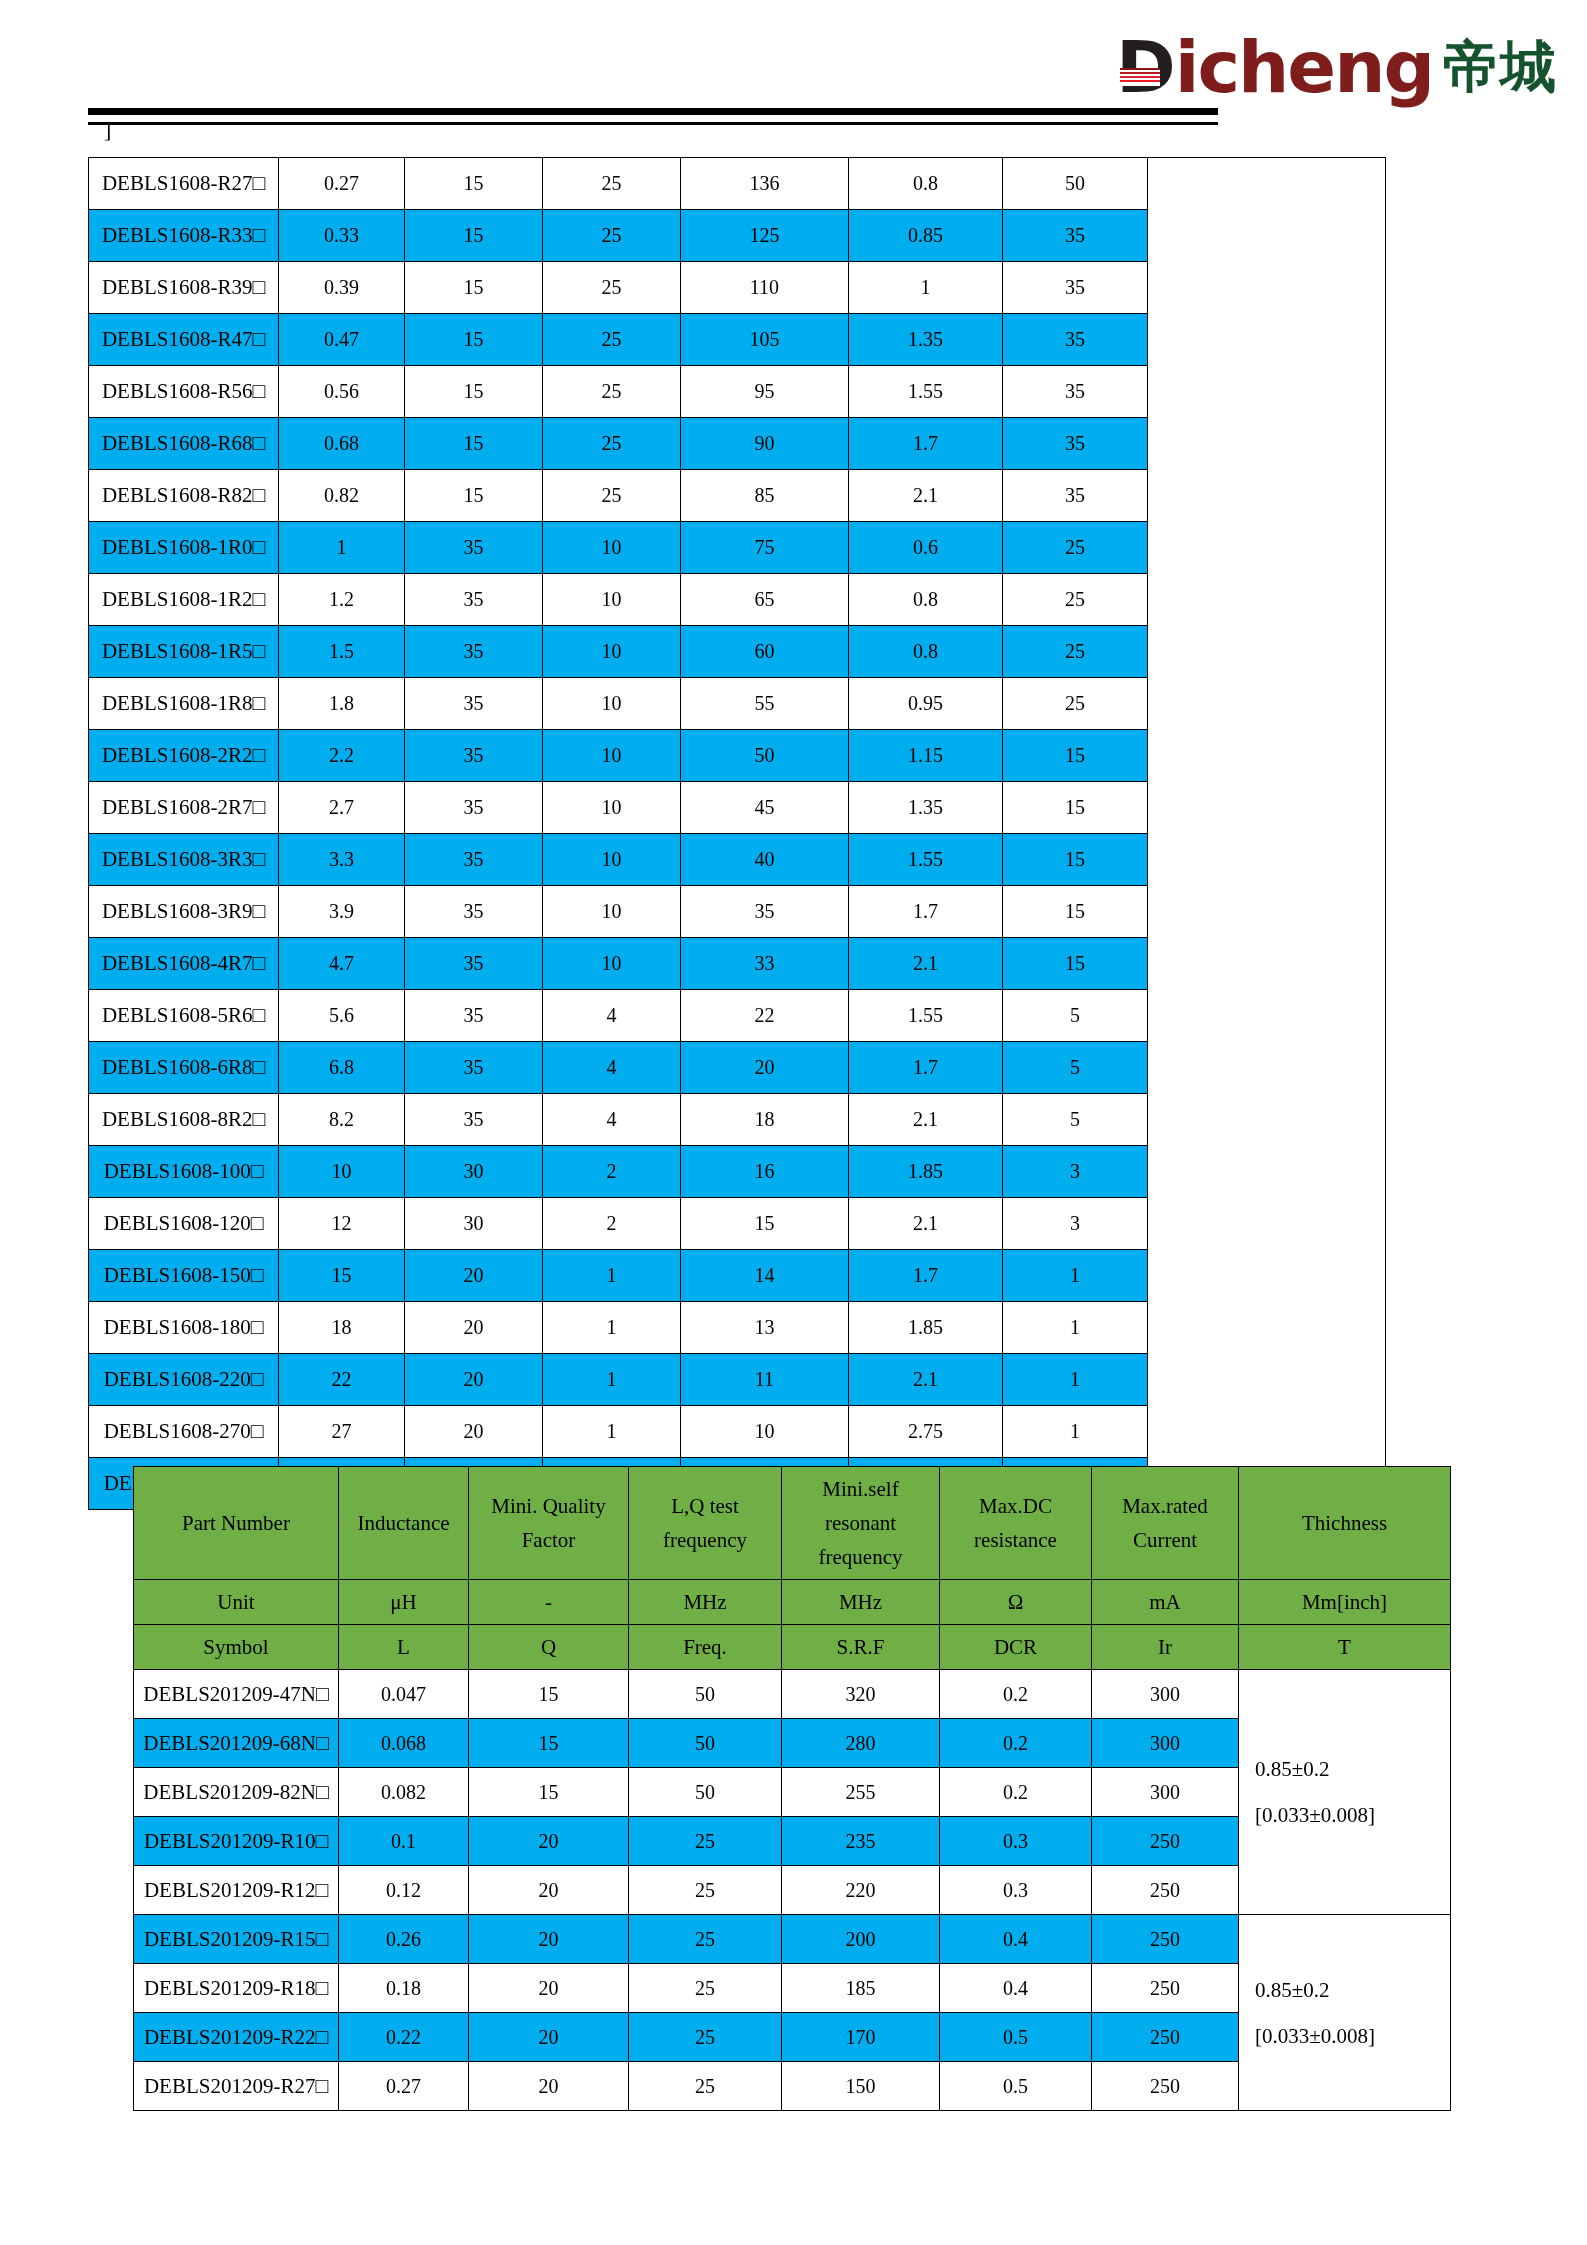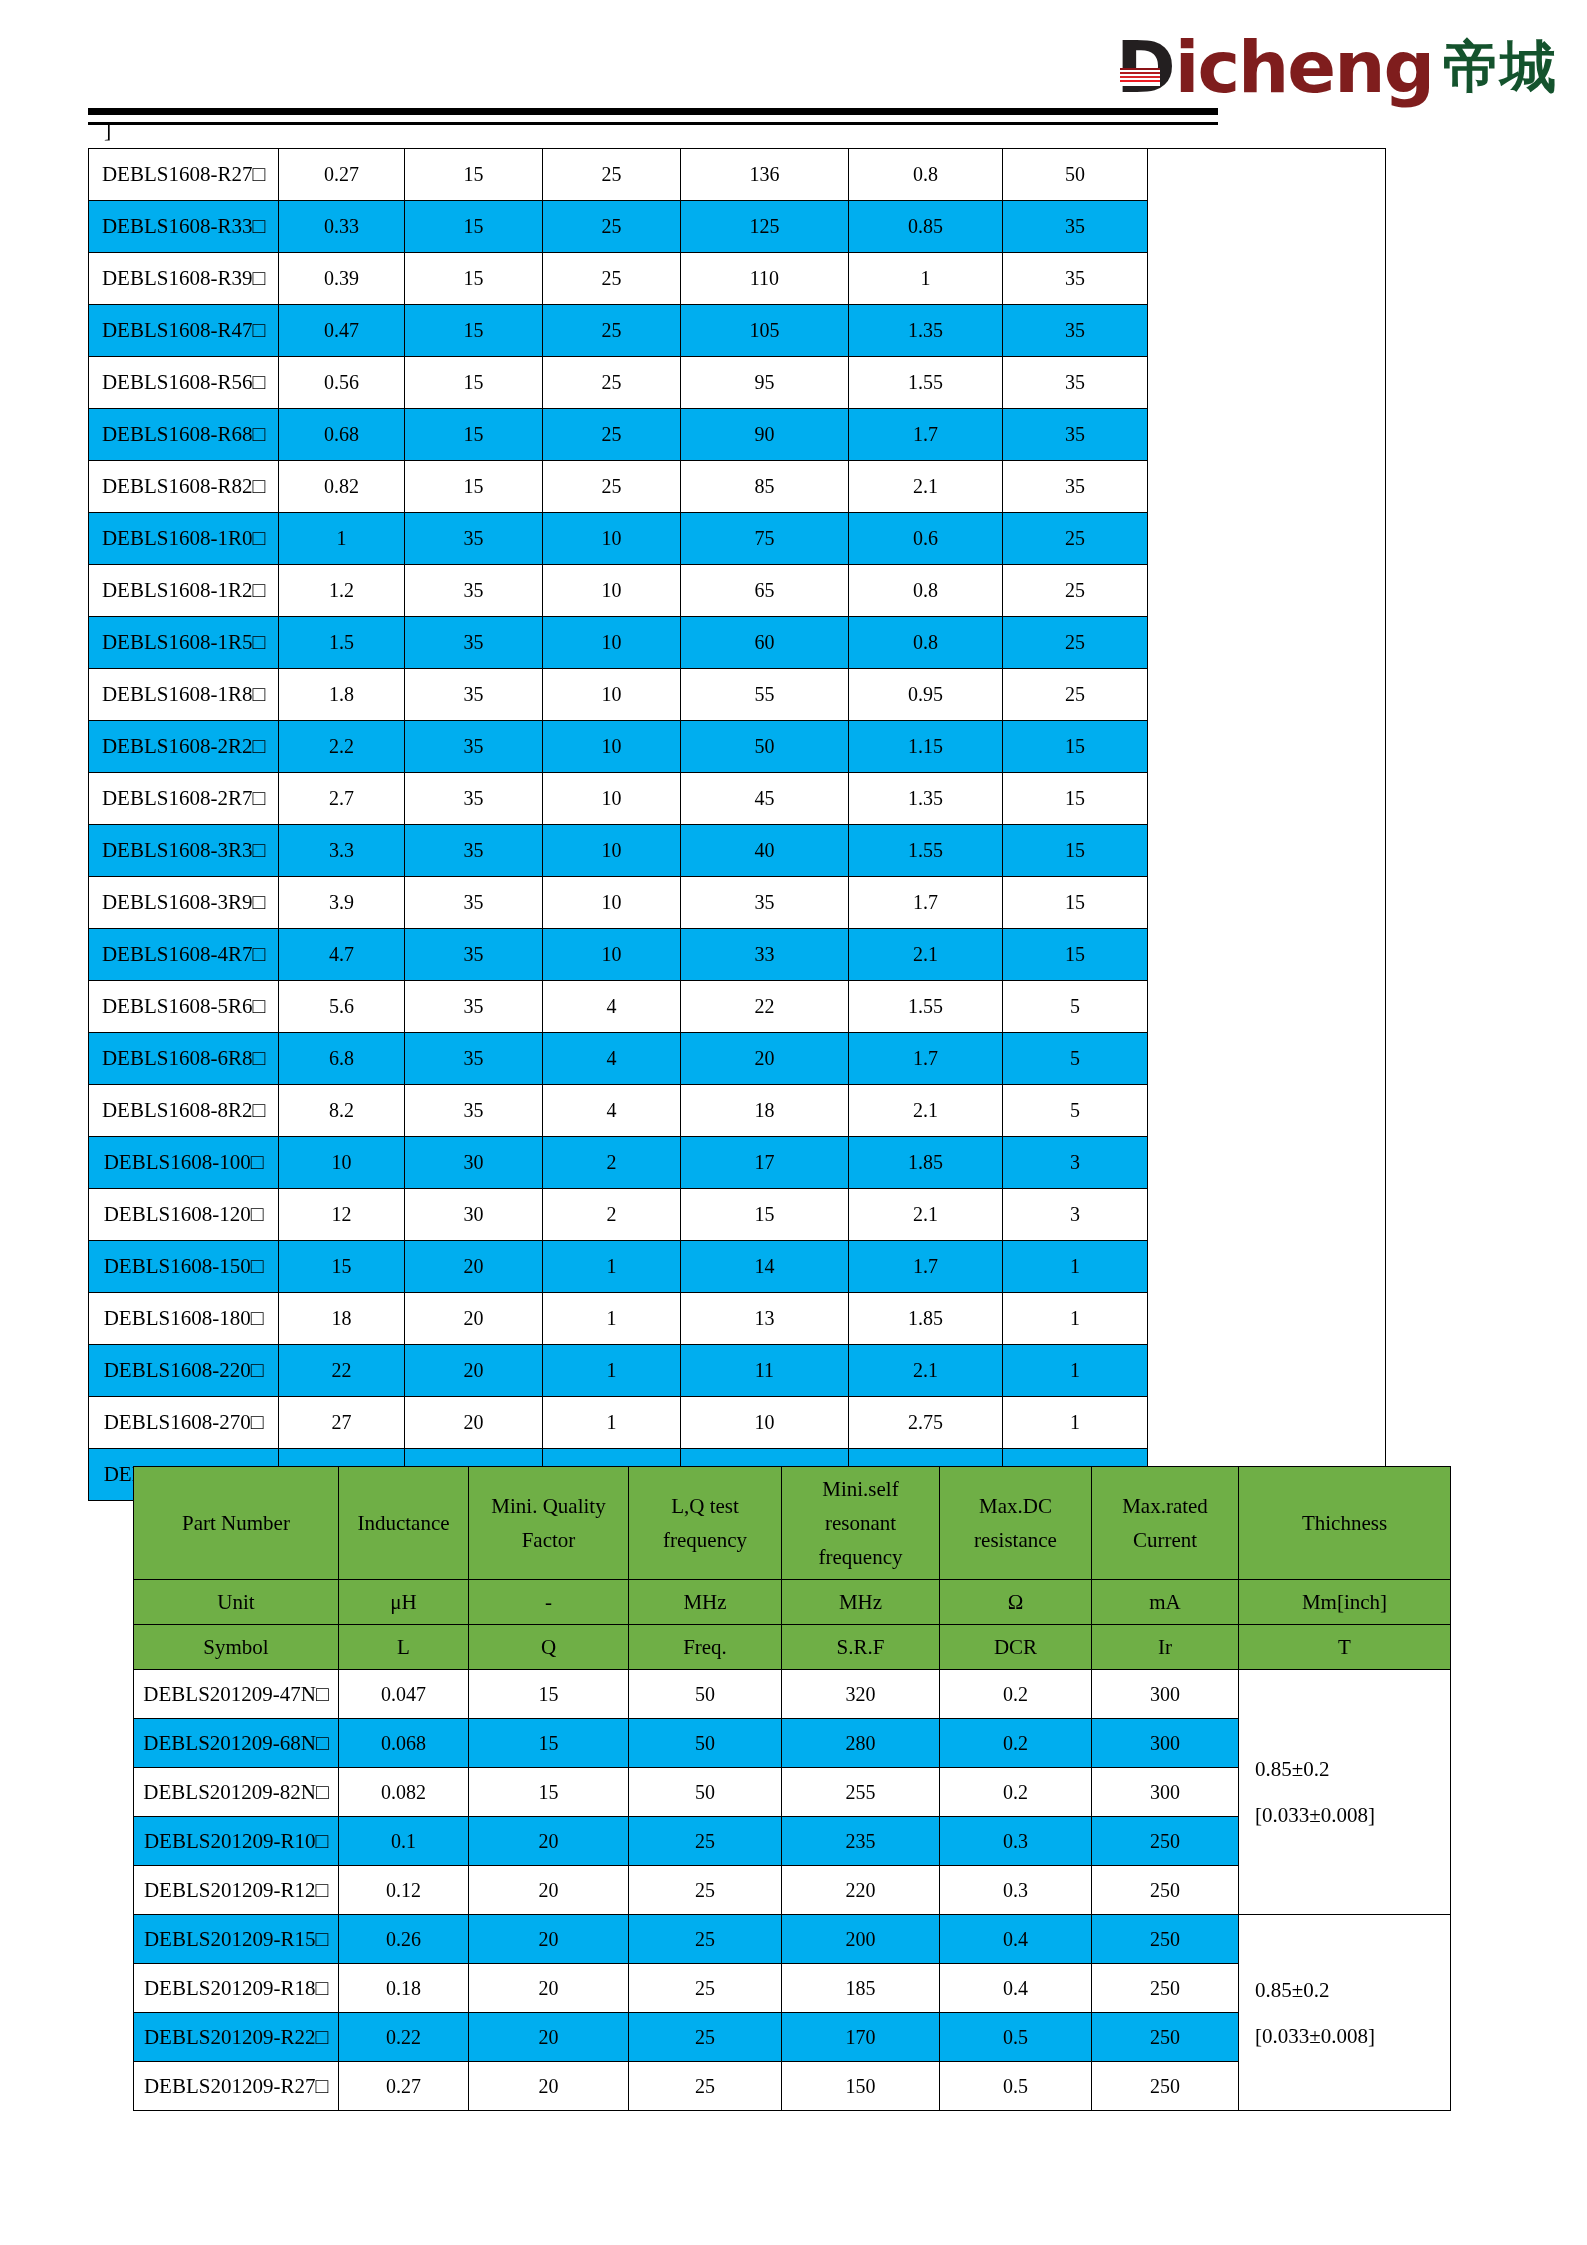--- a/index.html
+++ b/index.html
@@ -115,21 +115,21 @@
     vertical-align: middle;
     font-size: 20px;
     font-weight: normal;
     padding: 0;
   }
 
   
   #table-one {
     position: absolute;
     left: 88px;
-    top: 148px;
+    top: 157px;
     width: 1222px;
   }
   #table-one td { height: 51px; }
   #table-one td.part { font-size: 21px; }
   #table-one tr.alt td { background: #00AEEF; }
   #table-one td.filler { border-top: none; border-bottom: none; }
   #table-one tr:first-child td.filler { border-top: 1.6px solid #000; }
   #table-one tr:last-child td.filler { border-bottom: 1.6px solid #000; }
 
   
@@ -357,21 +357,21 @@
         <td>4</td>
         <td>18</td>
         <td>2.1</td>
         <td>5</td>
       </tr>
       <tr class="alt">
         <td class="part">DEBLS1608-100□</td>
         <td>10</td>
         <td>30</td>
         <td>2</td>
-        <td>17</td>
+        <td>16</td>
         <td>1.85</td>
         <td>3</td>
       </tr>
       <tr>
         <td class="part">DEBLS1608-120□</td>
         <td>12</td>
         <td>30</td>
         <td>2</td>
         <td>15</td>
         <td>2.1</td>

